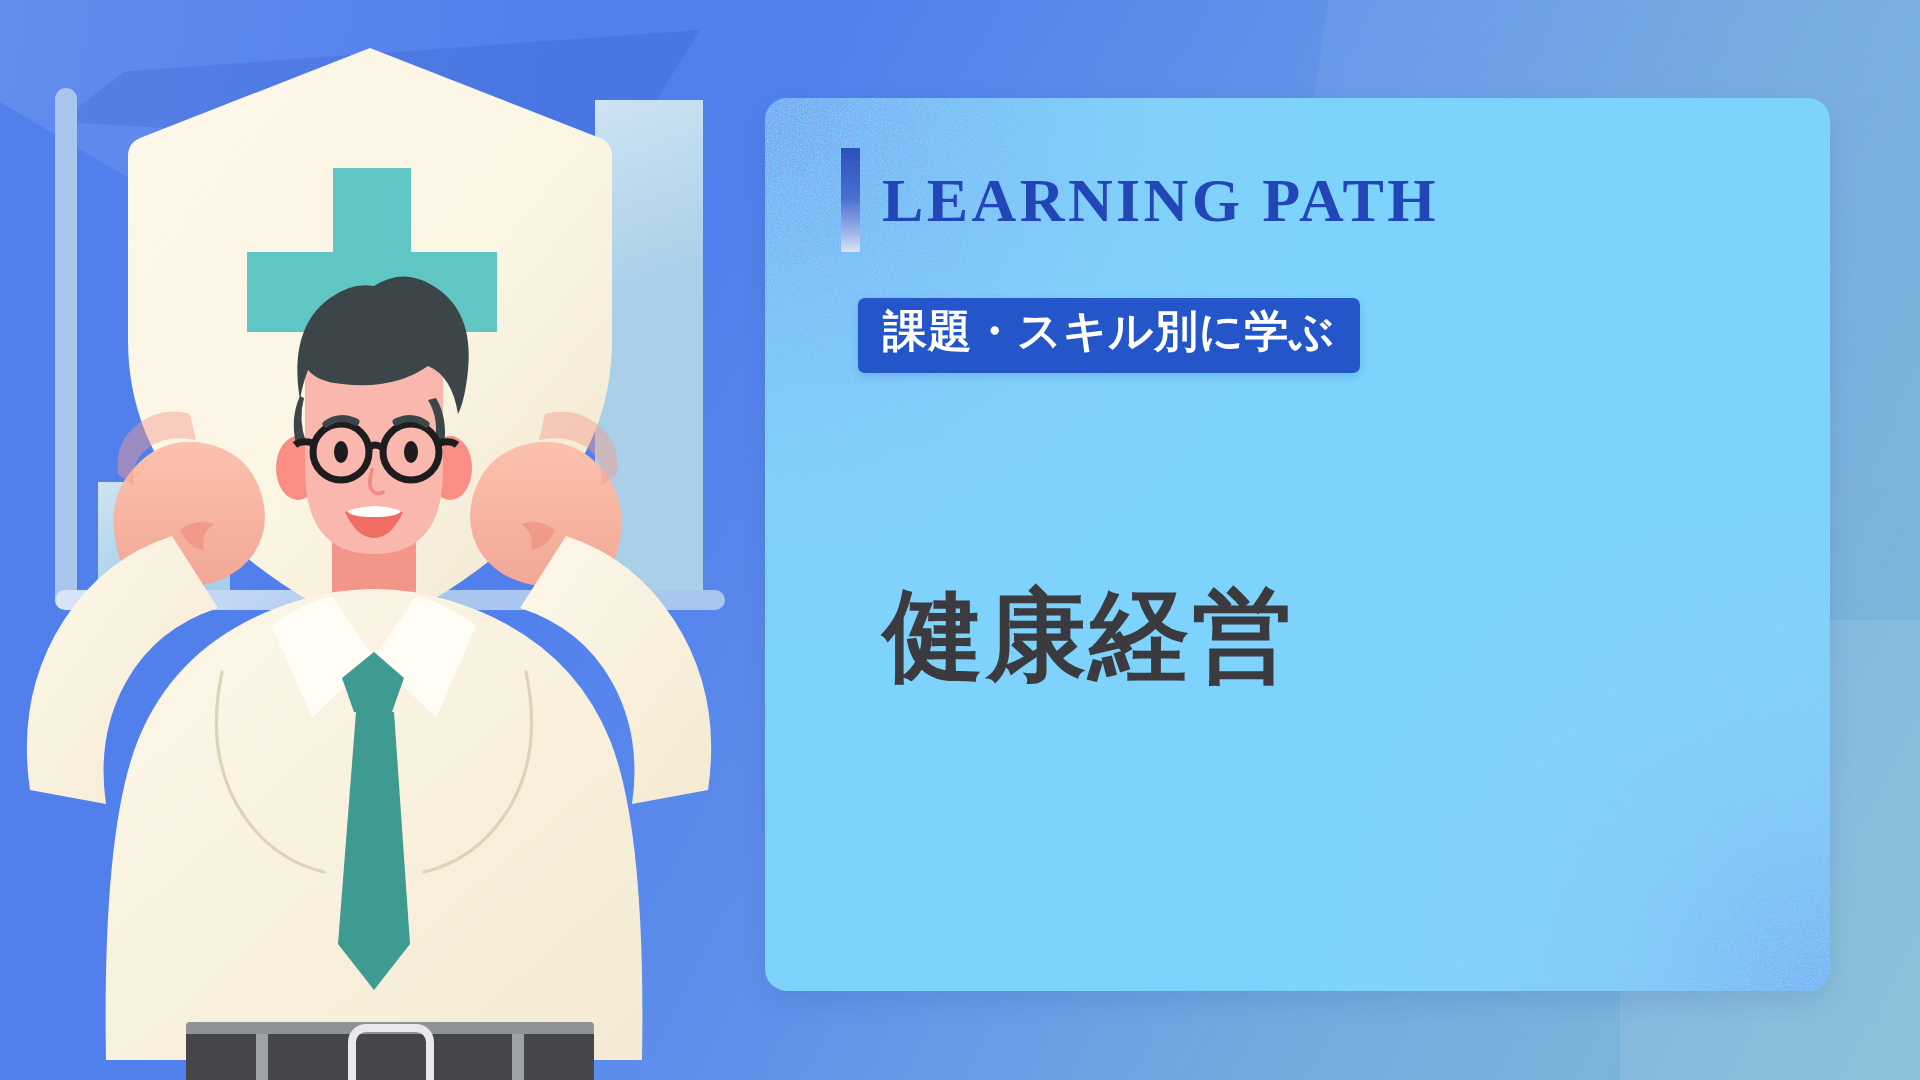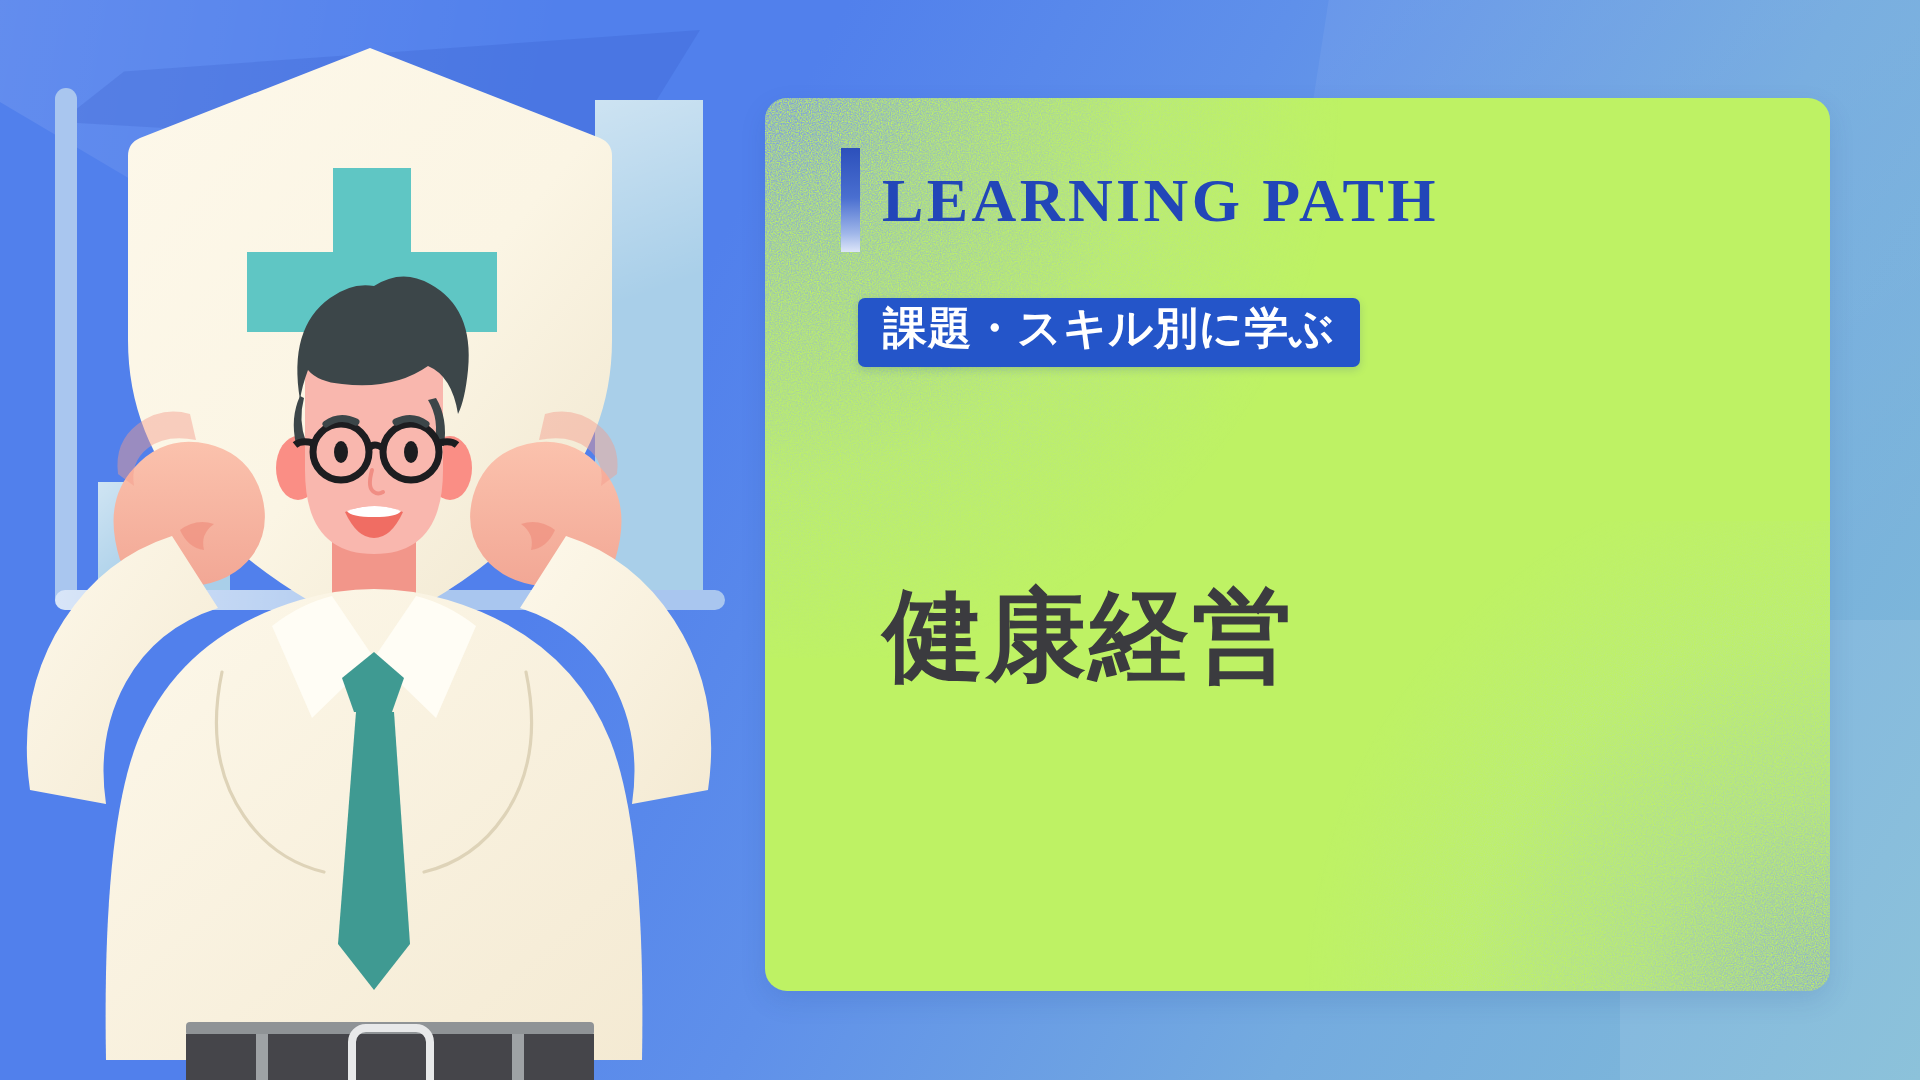--- a/index.html
+++ b/index.html
@@ -64,21 +64,21 @@
     background:linear-gradient(160deg, rgba(255,255,255,.42) 0%, rgba(255,255,255,0) 40%);
   }
 
   
   .person { position:absolute; left:0; top:0; width:780px; height:1080px; }
 
   
   .card {
     position:absolute; left:765px; top:98px; width:1065px; height:893px;
     border-radius:22px; overflow:hidden;
-    background:#bef264;
+    background:#7dd3fc;
     box-shadow:0 10px 26px rgba(30,60,140,.13);
   }
   .card-grain-tl{
     position:absolute; left:0; top:0; width:640px; height:560px;
     background:
       radial-gradient(circle at 0% 0%, rgba(120,150,235,.95) 0%, rgba(130,160,238,.55) 22%, rgba(160,185,240,.22) 45%, rgba(255,255,255,0) 68%);
     filter:url(#grainy);
   }
   .card-grain-br{
     position:absolute; right:0; bottom:0; width:560px; height:470px;
@@ -96,24 +96,24 @@
     position:absolute; left:117px; top:48px;
     font-family:"Liberation Serif", serif;
     font-size:62px; font-weight:700; letter-spacing:.055em;
     color:#2246b8; white-space:nowrap;
     line-height:108px;
   }
   .badge{
     position:absolute; left:93px; top:200px;
     background:#2455c9; color:#ffffff;
     border-radius:7px;
-    padding:7px 25px 16px 25px;
+    padding:13px 25px 16px 25px;
     font-size:44px; font-weight:700; letter-spacing:.015em;
     white-space:nowrap; line-height:1.05;
-    font-family:Liberation Sans, sans-serif;
+    font-family:Liberation Mono, monospace;
     box-shadow:0 3px 8px rgba(25,60,160,.18);
   }
   .title{
     position:absolute; left:90px; top:480px;
     font-size:100px; font-weight:700; letter-spacing:.03em;
     color:#3b3b3f; white-space:nowrap; line-height:1.15;
     font-family:"DejaVu Sans", sans-serif;
     margin-left:28px;
   }
 </style>

